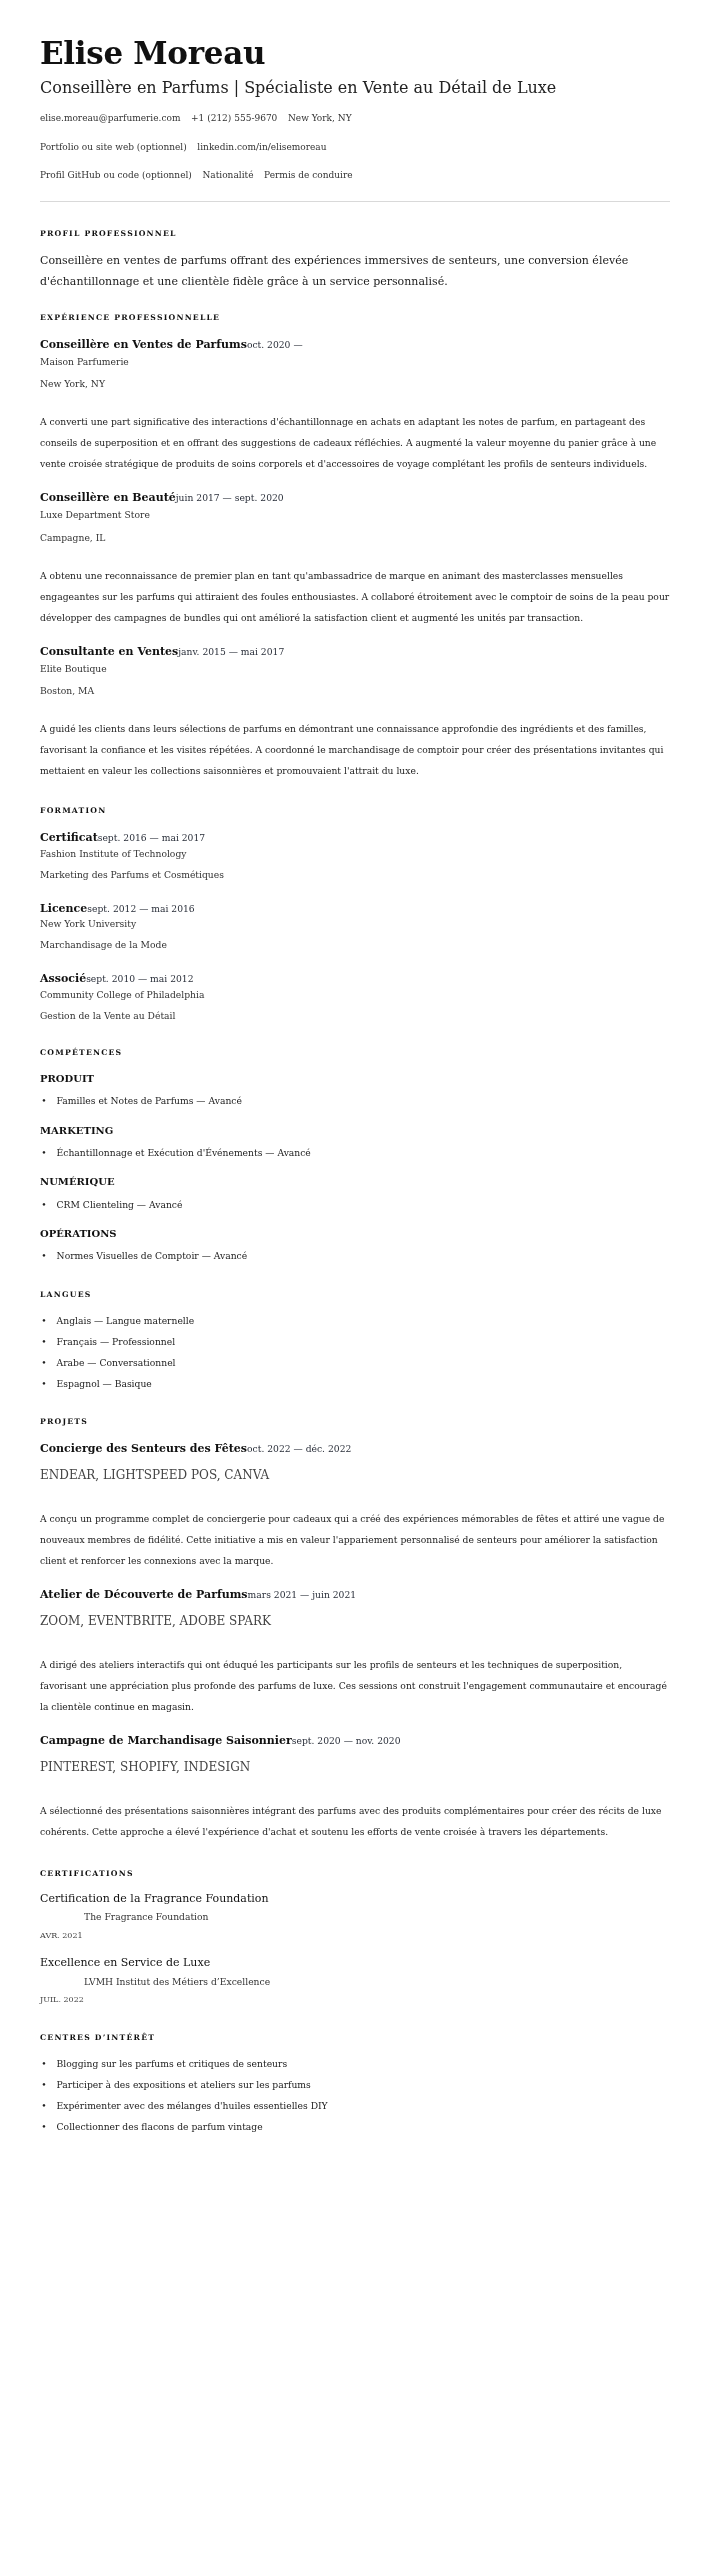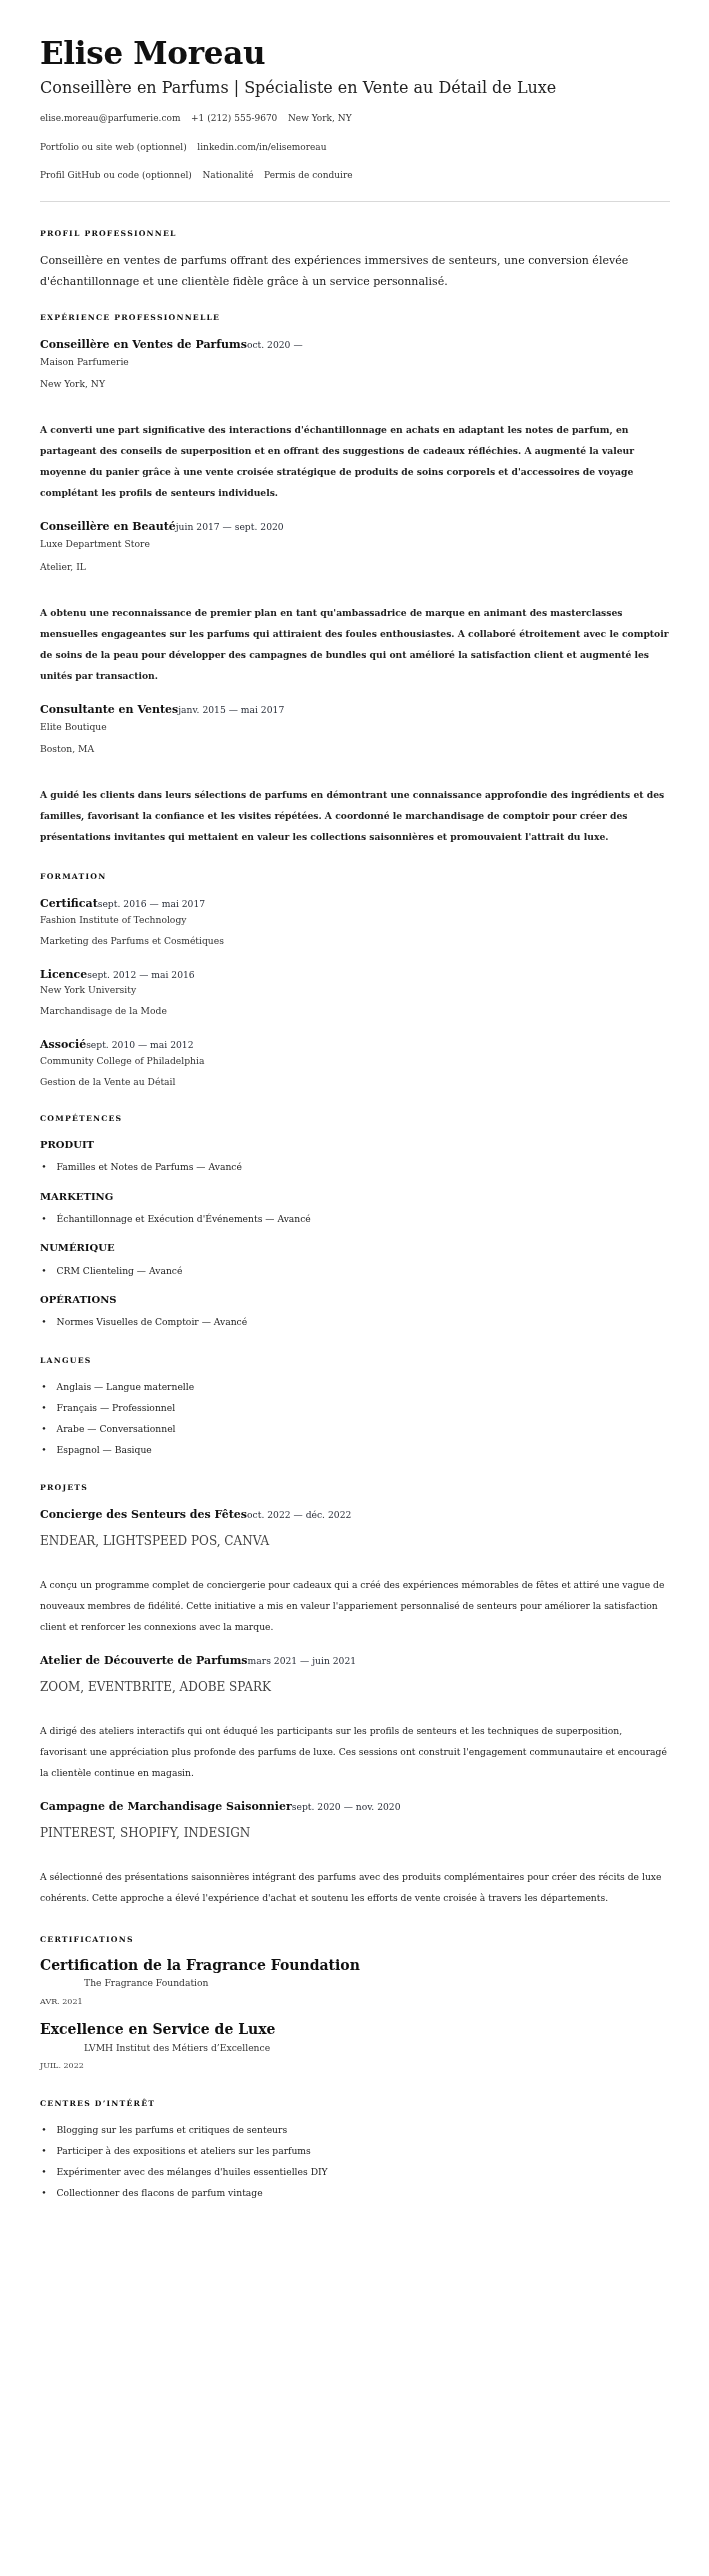--- a/index.html
+++ b/index.html
@@ -28,41 +28,41 @@
 
   .summary { font-size: 11px; color: #1a1a1a; line-height: 21px; margin-top: 9.5px; }
 
   .entry { margin-top: 16.6px; }
   .entry.first { margin-top: 13px; }
   .entry-head { display: flex; align-items: baseline; }
   .entry-title { font-size: 11px; font-weight: bold; color: #111; line-height: 15.4px; }
   .entry-date { font-size: 9.2px; color: #2a2f3a; line-height: 15.4px; white-space: nowrap; }
   .entry-sub { font-size: 9.2px; color: #333; line-height: 14px; margin-top: 2.4px; }
   .entry-loc { font-size: 9.2px; color: #333; line-height: 14px; margin-top: 8.3px; }
-  .entry-desc { font-size: 9.2px; color: #222; line-height: 21px; margin-top: 28px; font-weight: bold; }
+  .entry-desc { font-size: 9.2px; color: #222; line-height: 21px; margin-top: 20px; }
 
   .edu-entry { margin-top: 19px; }
   .edu-entry.first { margin-top: 13px; }
   .edu-line { font-size: 9.2px; color: #333; line-height: 14px; margin-top: 7px; }
   .edu-line.inst { margin-top: 1.2px; }
 
   .skill-cat { font-size: 10px; font-weight: bold; color: #111; line-height: 14px; margin-top: 15.4px; }
   .skill-cat.first { margin-top: 13px; }
   ul.bullets { list-style: none; margin-top: 8.3px; }
   ul.bullets li { font-size: 9.2px; color: #222; line-height: 14px; display: flex; }
   ul.bullets li .dot { width: 16.6px; flex: none; padding-left: 1.2px; }
   ul.tight { margin-top: 8.3px; }
   ul.tight li { line-height: 21px; }
 
   .tech { font-size: 12px; color: #444; line-height: 13px; margin-top: 12px; text-transform: uppercase; }
   .proj-desc { font-size: 9.2px; color: #222; line-height: 21px; margin-top: 26px; }
 
   .cert-entry { margin-top: 14px; }
   .cert-entry.first { margin-top: 12px; }
-  .cert-title { font-size: 14px; font-weight: bold; color: #111; line-height: 14px; }
+  .cert-title { font-size: 11px; font-weight: normal; color: #111; line-height: 14px; }
   .cert-issuer { font-size: 9.2px; color: #333; line-height: 14px; margin-top: 4.7px; margin-left: 44px; }
   .cert-date { font-size: 8px; color: #444; line-height: 13px; margin-top: 4.7px; text-transform: uppercase; }
 </style>
 </head>
 <body>
 
 <div class="page">
 
   <header>
     <h1 class="name">Elise Moreau</h1>
@@ -102,21 +102,21 @@
       <div class="entry-loc">New York, NY</div>
       <p class="entry-desc">A converti une part significative des interactions d'échantillonnage en achats en adaptant les notes de parfum, en partageant des conseils de superposition et en offrant des suggestions de cadeaux réfléchies. A augmenté la valeur moyenne du panier grâce à une vente croisée stratégique de produits de soins corporels et d'accessoires de voyage complétant les profils de senteurs individuels.</p>
     </div>
 
     <div class="entry">
       <div class="entry-head">
         <div class="entry-title">Conseillère en Beauté</div>
         <div class="entry-date">juin 2017 — sept. 2020</div>
       </div>
       <div class="entry-sub">Luxe Department Store</div>
-      <div class="entry-loc">Atelier, IL</div>
+      <div class="entry-loc">Campagne, IL</div>
       <p class="entry-desc">A obtenu une reconnaissance de premier plan en tant qu'ambassadrice de marque en animant des masterclasses mensuelles engageantes sur les parfums qui attiraient des foules enthousiastes. A collaboré étroitement avec le comptoir de soins de la peau pour développer des campagnes de bundles qui ont amélioré la satisfaction client et augmenté les unités par transaction.</p>
     </div>
 
     <div class="entry">
       <div class="entry-head">
         <div class="entry-title">Consultante en Ventes</div>
         <div class="entry-date">janv. 2015 — mai 2017</div>
       </div>
       <div class="entry-sub">Elite Boutique</div>
       <div class="entry-loc">Boston, MA</div>

